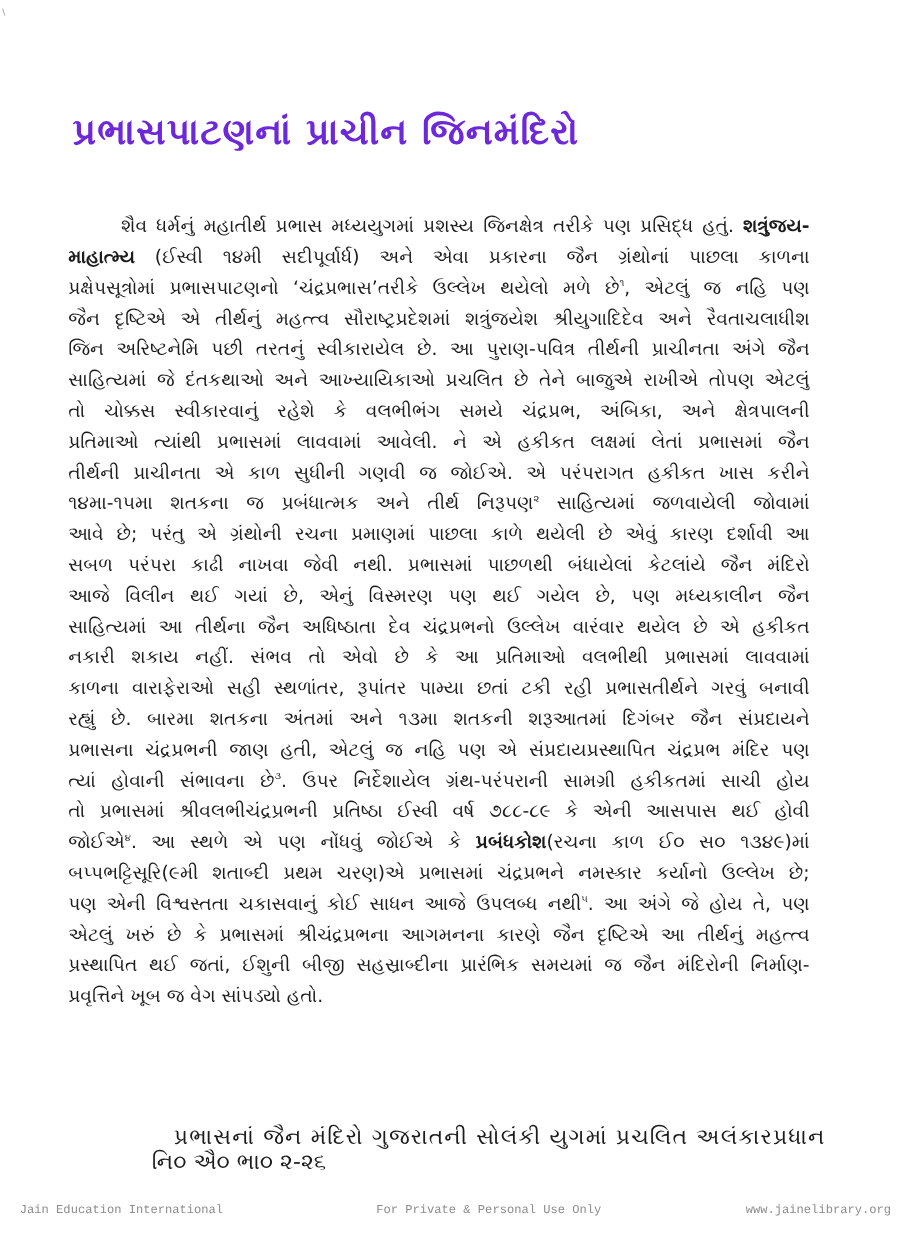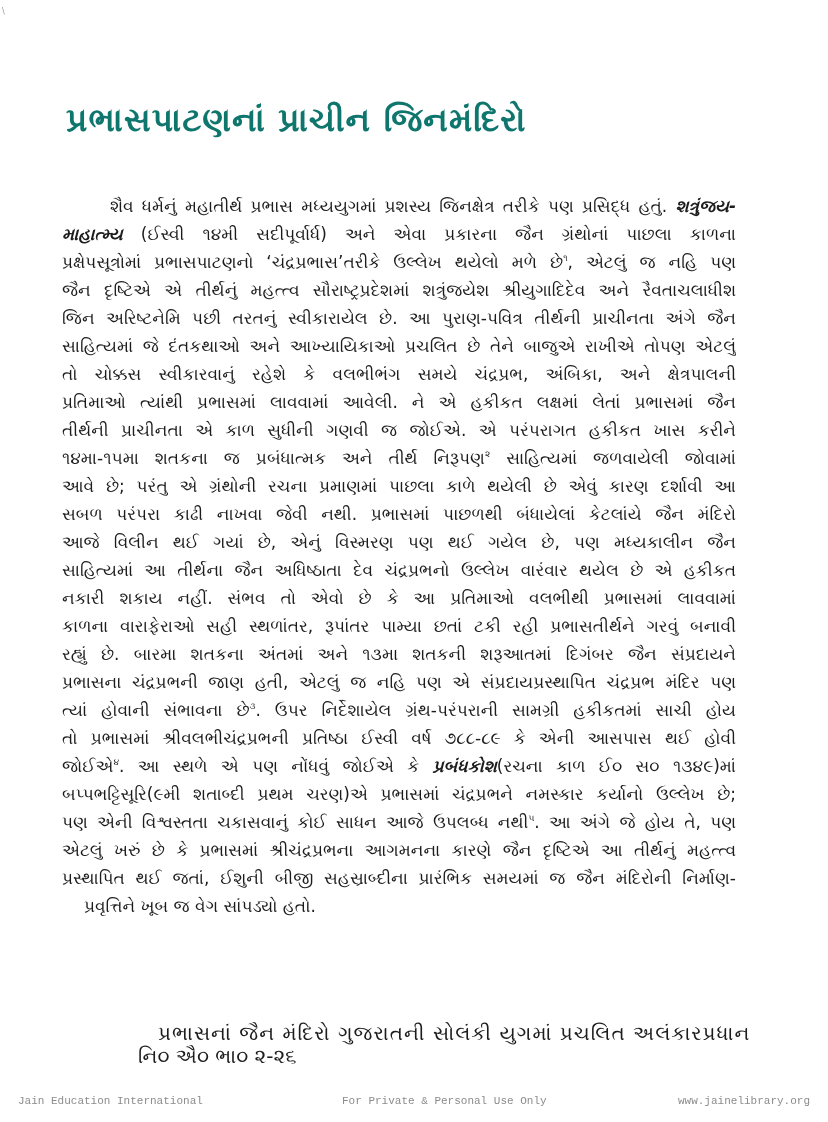--- a/index.html
+++ b/index.html
@@ -27,21 +27,21 @@
     }
     .page-title {
       position: absolute;
       left: 66px;
       top: 98px;
       width: 700px;
       margin: 0;
       font-size: 33px;
       font-weight: bold;
       line-height: 44px;
-      color: #0f766e;
+      color: #6d28d9;
       letter-spacing: 1px;
       white-space: nowrap;
     }
     .body-text {
       position: absolute;
       left: 62px;
       top: 192px;
       width: 674px;
     }
     .line {
@@ -52,25 +52,23 @@
       text-align: justify;
       text-align-last: justify;
       overflow: hidden;
       color: #1c1c1c;
     }
     .line.first-line {
       padding-left: 48px;
     }
     .line.last-line {
       text-align-last: left;
-      margin-left: 22px;
     }
     .line b {
       font-weight: bold;
-      font-style: italic;
     }
     .sup {
       font-size: 9px;
       vertical-align: super;
       line-height: 0;
     }
     .continuation {
       position: absolute;
       left: 62px;
       top: 1020px;

